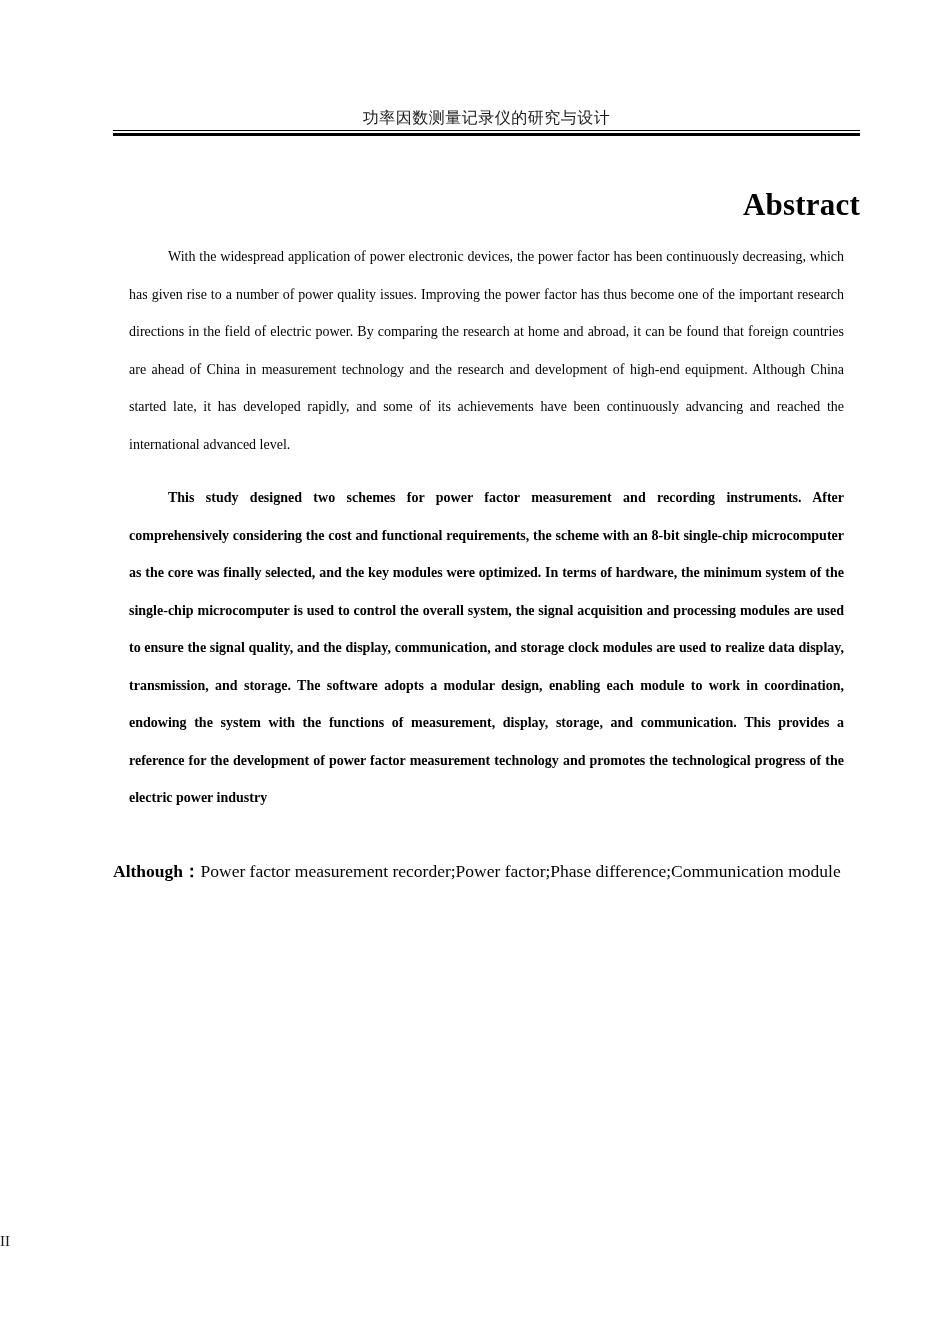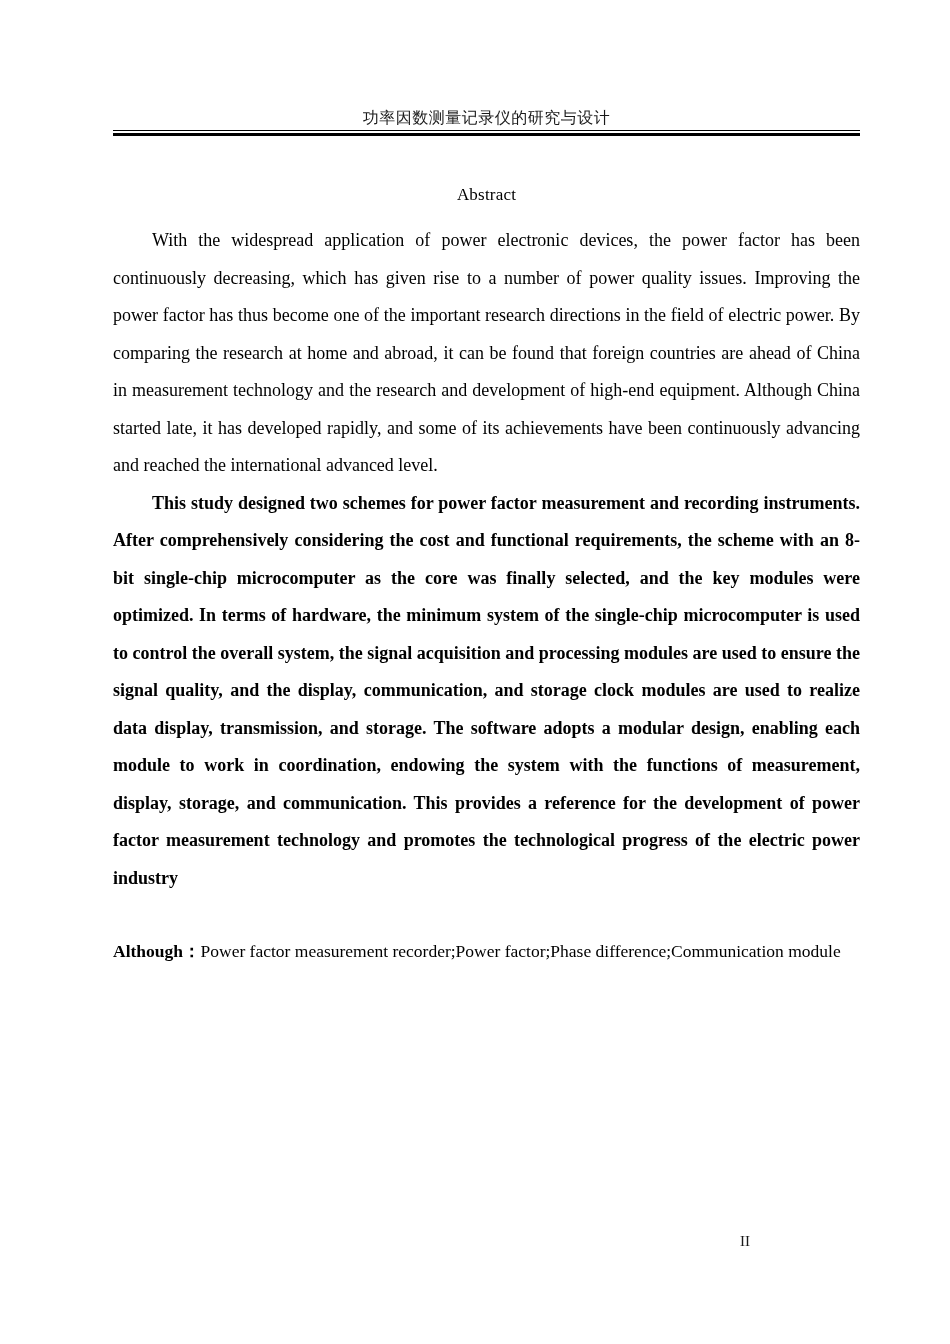--- a/index.html
+++ b/index.html
@@ -51,41 +51,41 @@
     height: 3px;
     background: #000000;
   }
 
   
   .doc-title {
     position: absolute;
     left: 113px;
     top: 168px;
     width: 747px;
-    text-align: center;
-    font-size: 17px;
+    text-align: right;
+    font-size: 31px;
     line-height: 32px;
-    font-weight: normal;
+    font-weight: bold;
     letter-spacing: 0.2px;
   }
 
   
   .body-zone {
     position: absolute;
     left: 113px;
     top: 222px;
     width: 747px;
   }
 
   .para {
     text-align: justify;
     text-justify: inter-word;
-    font-size: 18px;
+    font-size: 14px;
     line-height: 37.5px;
-    margin: 0;
+    margin: 16px;
     text-indent: 39px;
     hyphens: none;
   }
 
   .para + .para {
     margin-top: 0px;
     font-weight: bold;
   }
 
   .keywords-block {
@@ -106,21 +106,21 @@
   .kw-value {
     font-weight: normal;
   }
 
   
   .page-number {
     position: absolute;
     left: 0;
     top: 1232px;
     width: 750px;
-    text-align: right;
+    text-align: left;
     font-size: 15px;
     line-height: 18px;
     color: #1a1a1a;
   }
 </style>
 </head>
 <body>
 
 <div class="page">
 

